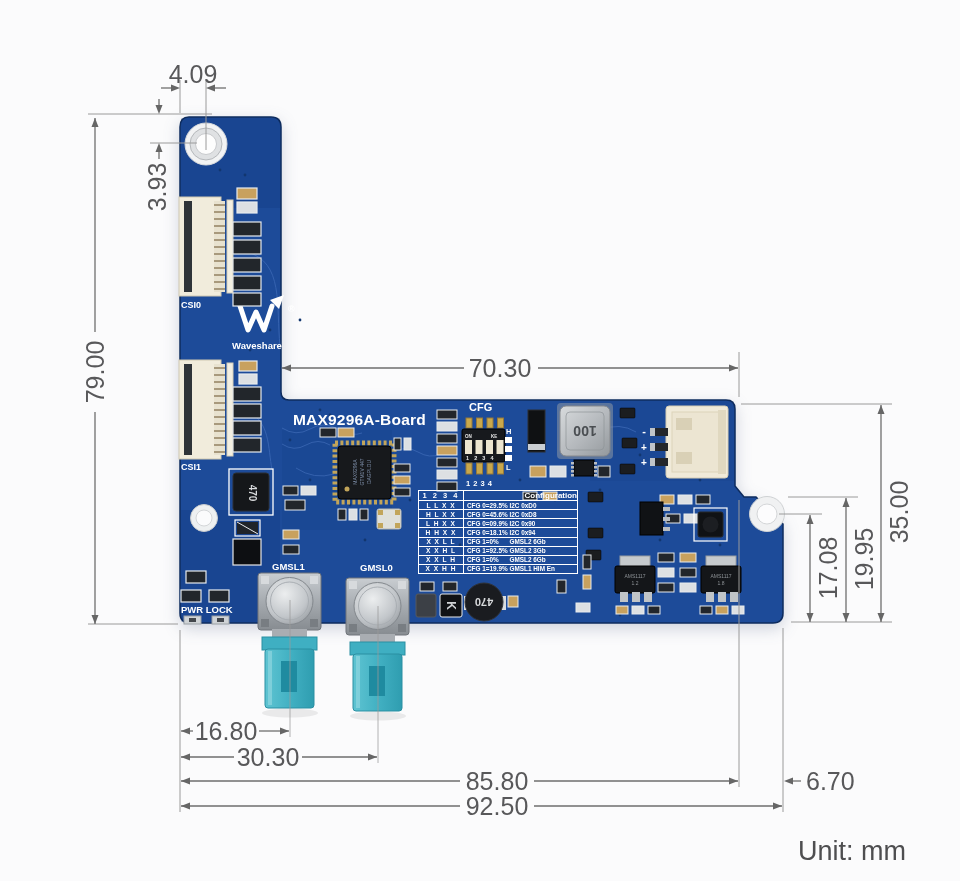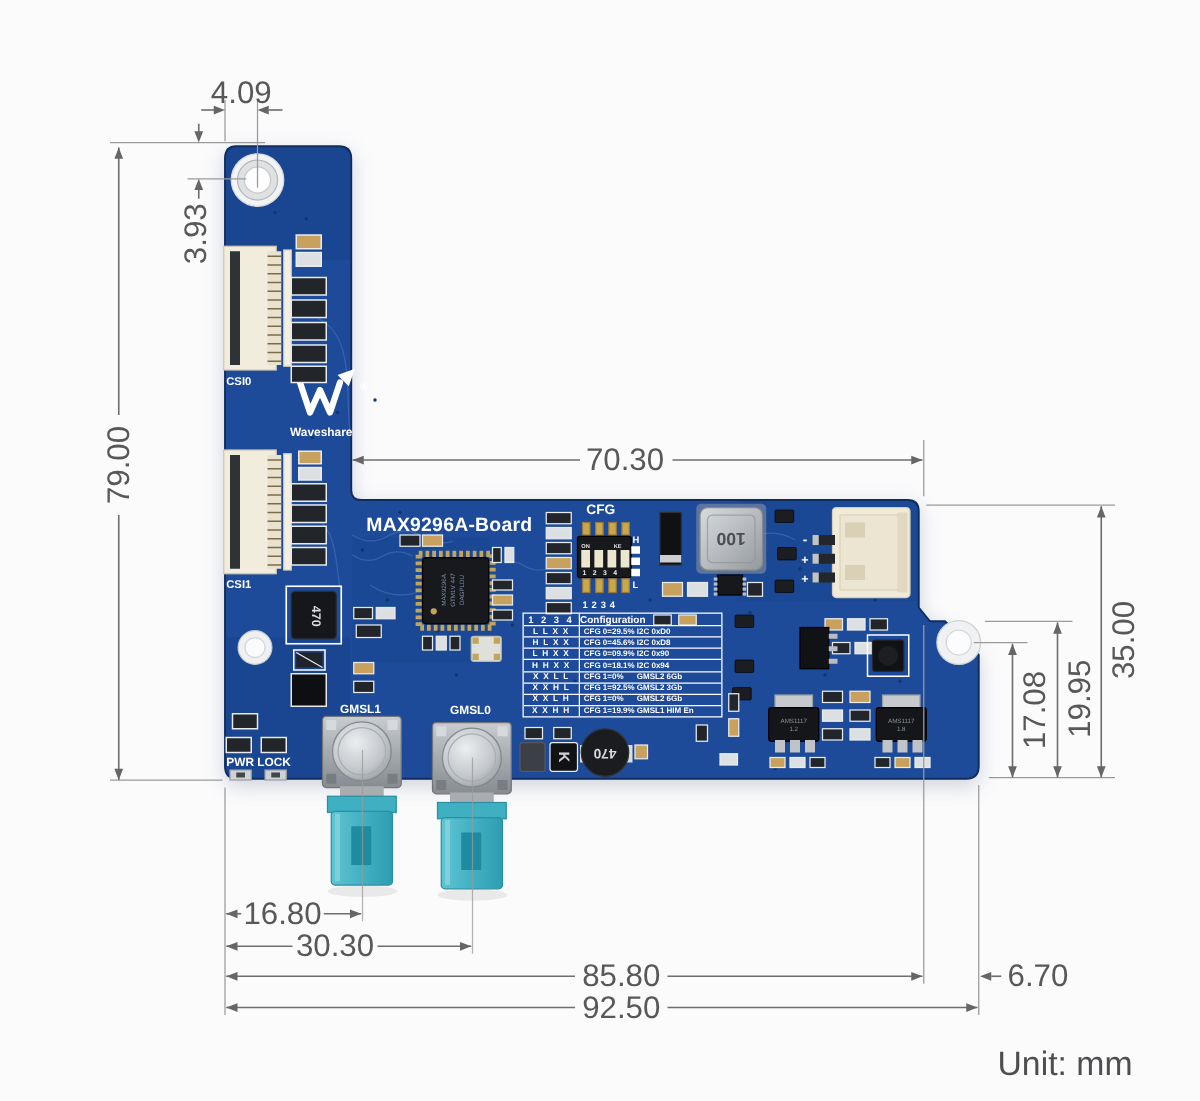--- a/index.html
+++ b/index.html
@@ -14,21 +14,21 @@
   #cfgtable{position:absolute;left:418px;top:490px;width:160px;height:84px;
             border:1px solid #fff;box-sizing:border-box;color:#fff;
             display:flex;flex-direction:column;font-weight:bold;}
   #cfgtable .cr{display:flex;flex:1;border-bottom:1px solid #fff;align-items:center;}
   #cfgtable .cr:last-child{border-bottom:none;}
   #cfgtable .c1{width:44px;border-right:1px solid #fff;text-align:center;
                 font-size:6.6px;letter-spacing:1px;align-self:stretch;
                 display:flex;align-items:center;justify-content:center;}
   #cfgtable .c2{flex:1;font-size:6.4px;padding-left:3px;white-space:pre;}
   #cfgtable .hdr .c1{font-size:7.5px;letter-spacing:2px;}
-  #cfgtable .hdr .c2{font-size:8px;text-align:left;padding-left:0;}
+  #cfgtable .hdr .c2{font-size:8px;text-align:right;padding-left:0;}
 </style>
 </head>
 <body>
 
 <div id="stage">
 <svg width="960" height="881" viewBox="0 0 960 881">
   <defs>
     <linearGradient id="metal" x1="0" y1="0" x2="0" y2="1">
       <stop offset="0" stop-color="#c9cdd1"></stop>
           <stop offset="0.5" stop-color="#a6abb0"></stop>

